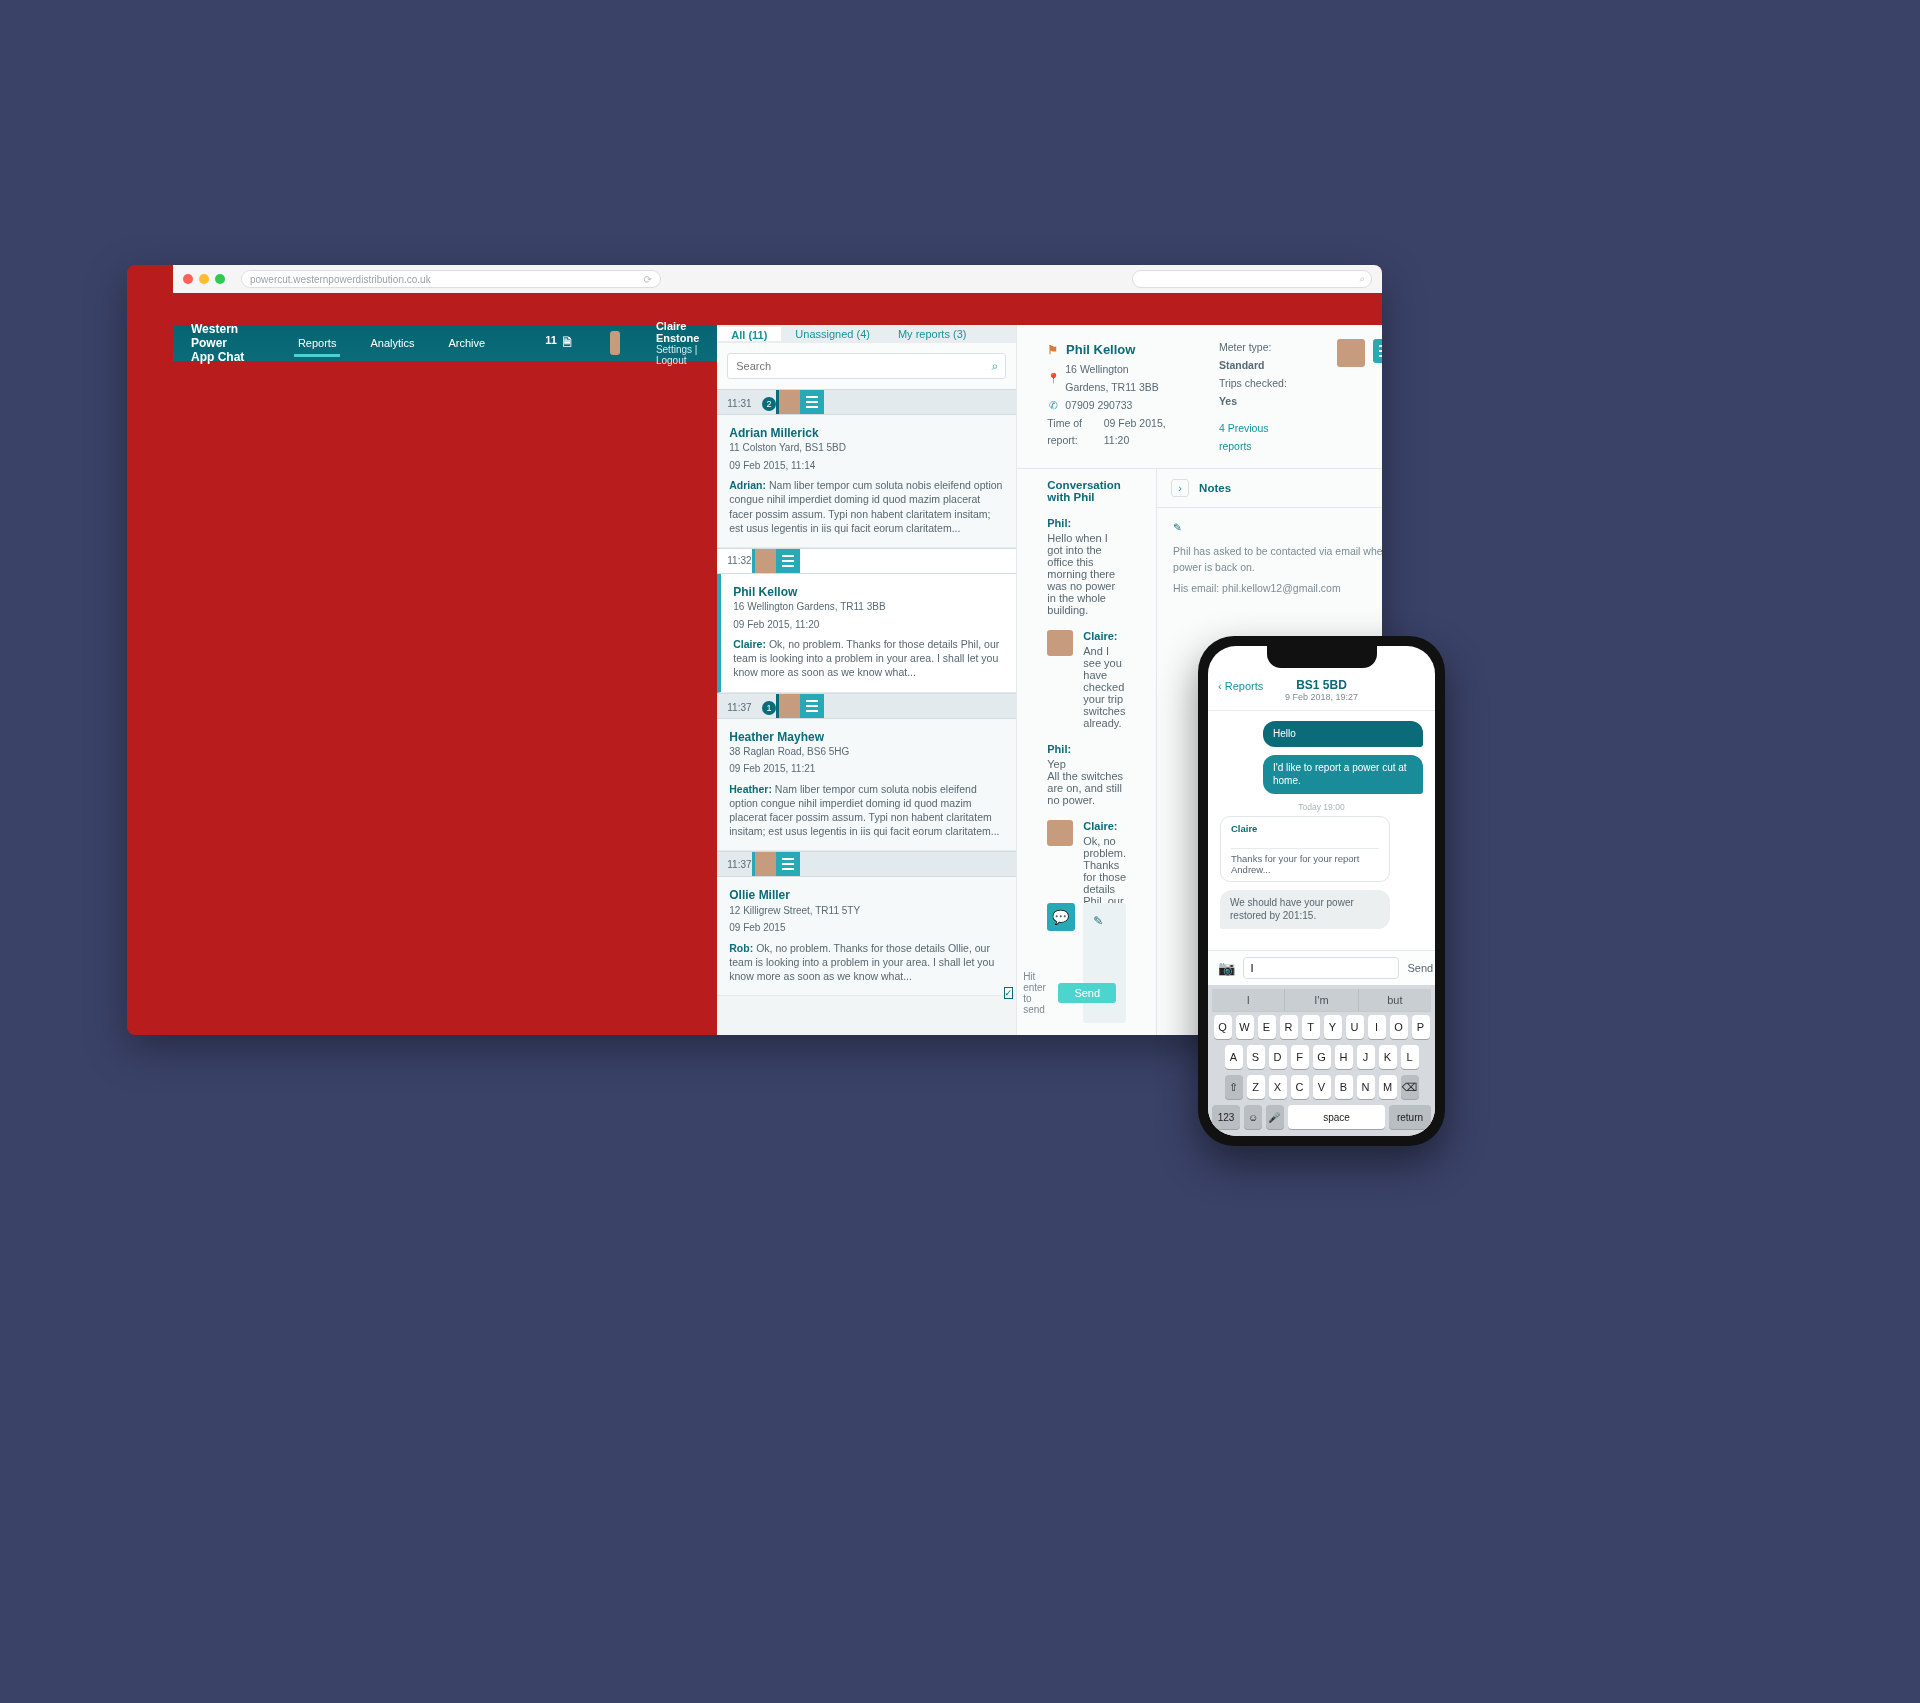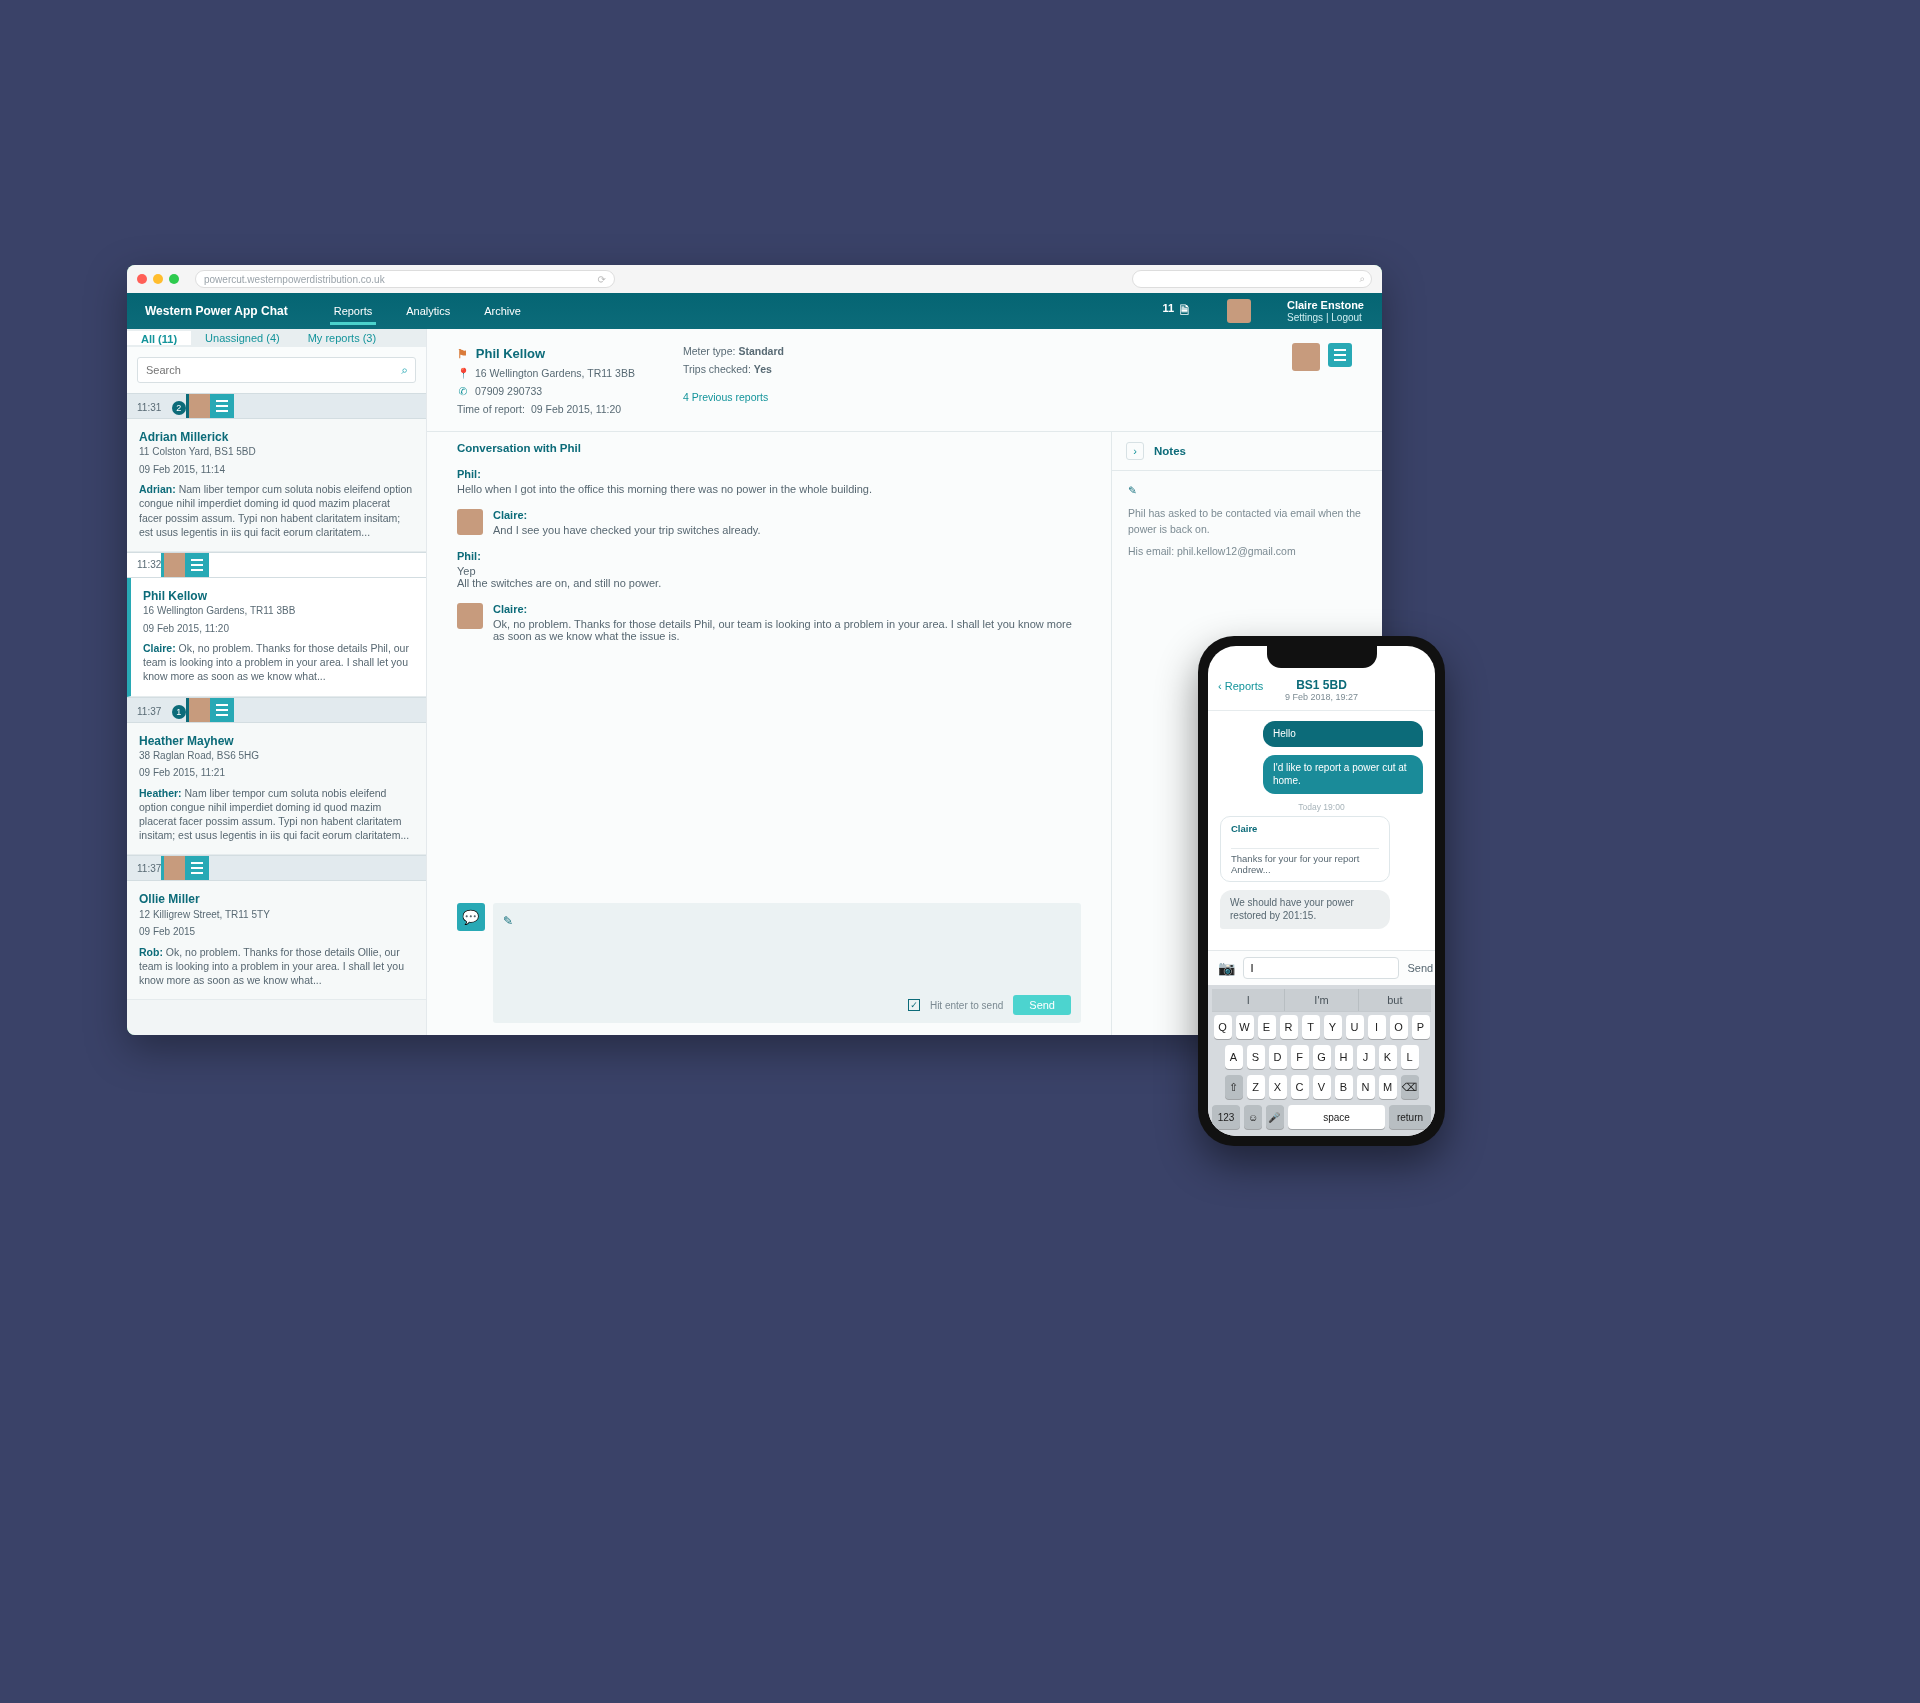--- a/index.html
+++ b/index.html
@@ -1,33 +1,33 @@
 <!DOCTYPE html>
 <html><head>
 <meta charset="utf-8">
 <style>
 * { box-sizing: border-box; margin: 0; padding: 0; font-family: -apple-system, BlinkMacSystemFont, "Segoe UI", Arial, sans-serif; }
 body { background: #3a4268; width: 1920px; height: 1703px; position: relative; }
 
 
 .browser {
   position: absolute; left: 127px; top: 265px; width: 1255px; height: 770px;
-  background: #86efac; border-radius: 8px; box-shadow: 0 14px 40px rgba(0,0,0,.35);
-  overflow: hidden; display: flex; flex-direction: column;
+  background: #b91c1c; border-radius: 8px; box-shadow: 0 14px 40px rgba(0,0,0,.35);
+  overflow: hidden; display: flex; flex-direction: column; padding-left: 46px;
 }
 .browser-chrome {
   height: 28px; background: #f5f5f5; display: flex; align-items: center; padding: 0 10px; gap: 6px;
 }
 .dot { width: 10px; height: 10px; border-radius: 50%; }
 .dot.red { background:#ff5f57;} .dot.yellow{background:#ffbd2e;} .dot.green{background:#2ecb4e;}
 .url-bar { flex:1; max-width:420px; margin-left:10px; height:18px; border-radius:9px; background:#fff; border:1px solid #ddd; font-size:10px; color:#9aa3aa; padding:0 8px; display:flex; align-items:center; justify-content:space-between;}
 .url-bar .refresh { color:#bbb; }
 .search-box-top { margin-left:auto; width:240px; height:18px; border-radius:9px; background:#fff; border:1px solid #ddd; display:flex; align-items:center; justify-content:flex-end; padding-right:6px; color:#bbb; font-size:10px;}
 
-.app { flex:1; display:flex; flex-direction:column; min-height:0;}
+.app { flex:1; display:flex; flex-direction:row; min-height:0;margin-top:32px;}
 .app-header {
   height:36px; background:linear-gradient(#056573,#0c6b79); color:#fff; display:flex; align-items:center;
   padding:0 18px; gap:28px; font-size:11px;
 }
 .app-header .brand { font-weight:600; font-size:12px; margin-right:14px;}
 .app-header .nav { display:flex; gap:26px; }
 .app-header .nav span { padding:10px 4px; position:relative; cursor:pointer;}
 .app-header .nav span.active::after{content:"";position:absolute;left:0;right:0;bottom:2px;height:3px;background:#4bd2cc;}
 .app-header .spacer{flex:1;}
 .app-header .counter { display:flex; align-items:flex-start; gap:6px; font-weight:600;}

